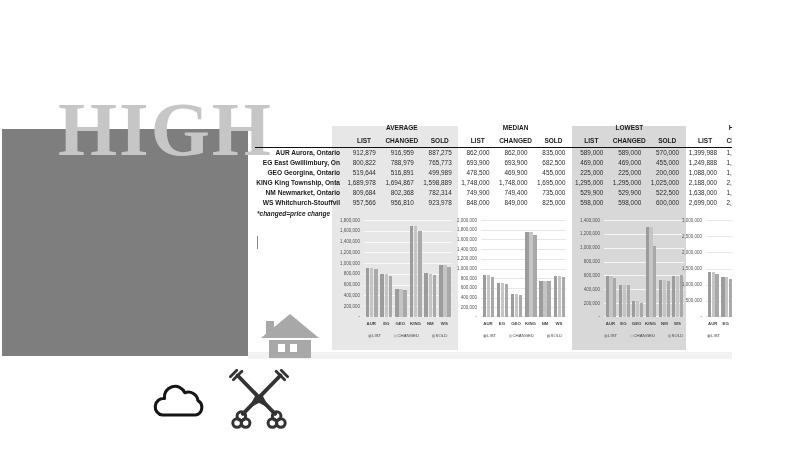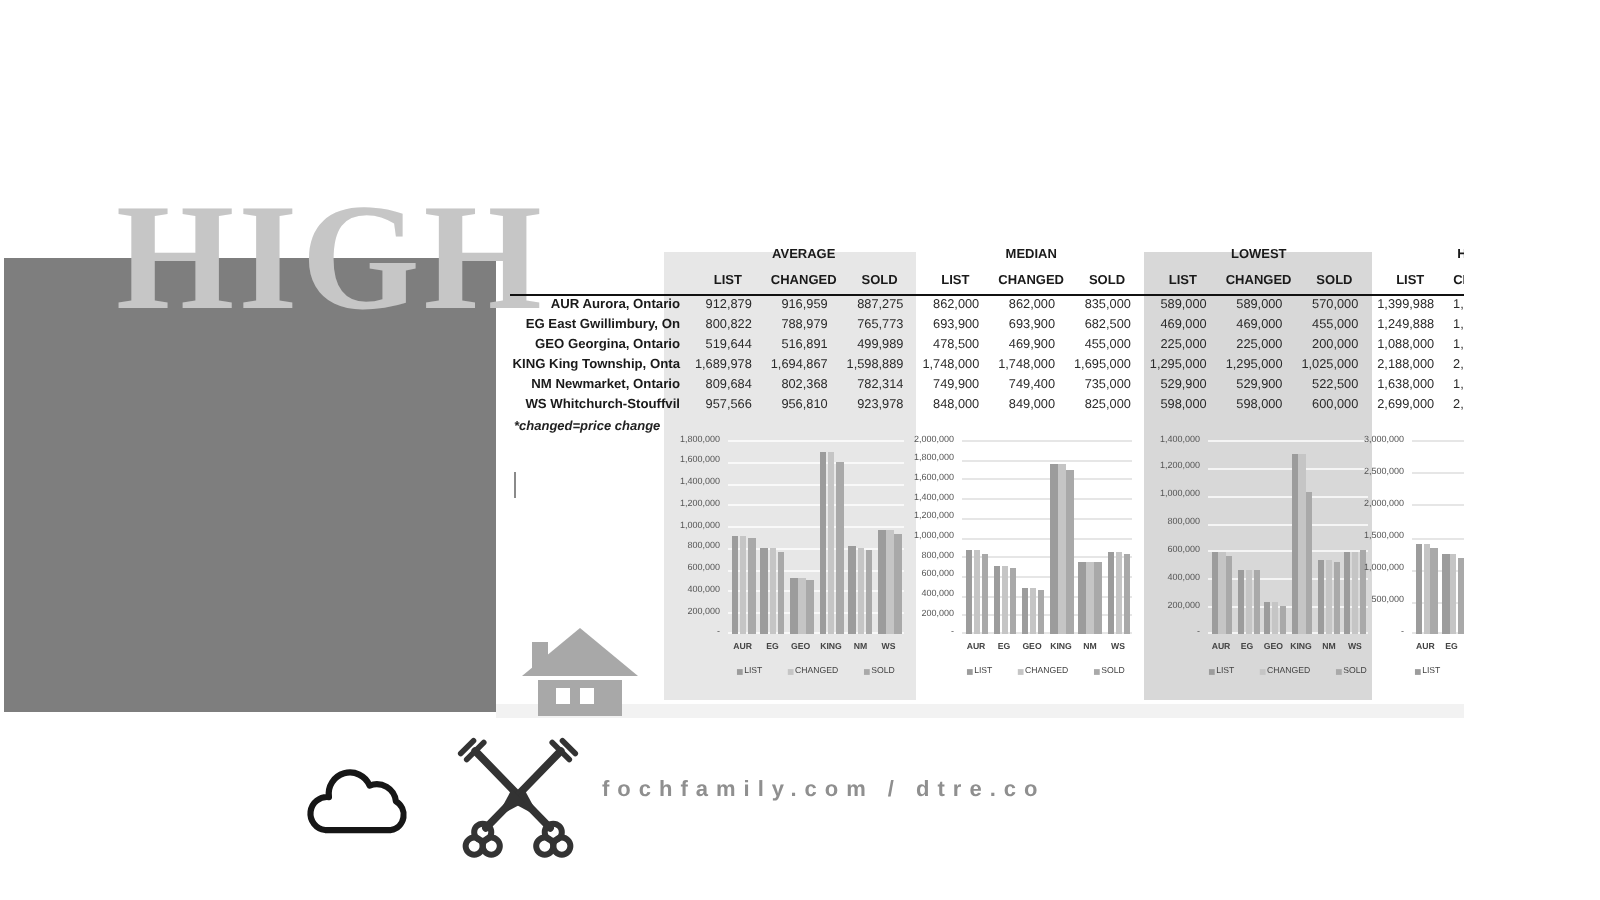--- a/index.html
+++ b/index.html
@@ -460,15 +460,14 @@
     <g stroke="#333" stroke-width="2.8" fill="none">
       <circle cx="48.5" cy="45" r="4"></circle>
       <circle cx="44.5" cy="51.5" r="4"></circle>
       <circle cx="52.5" cy="51.5" r="4"></circle>
       <circle cx="15.5" cy="45" r="4"></circle>
       <circle cx="11.5" cy="51.5" r="4"></circle>
       <circle cx="19.5" cy="51.5" r="4"></circle>
     </g>
   </svg>
 
-  <div id="website">fochfamily.com / dtre.co</div>
 
 </div>
 
 </body></html>

